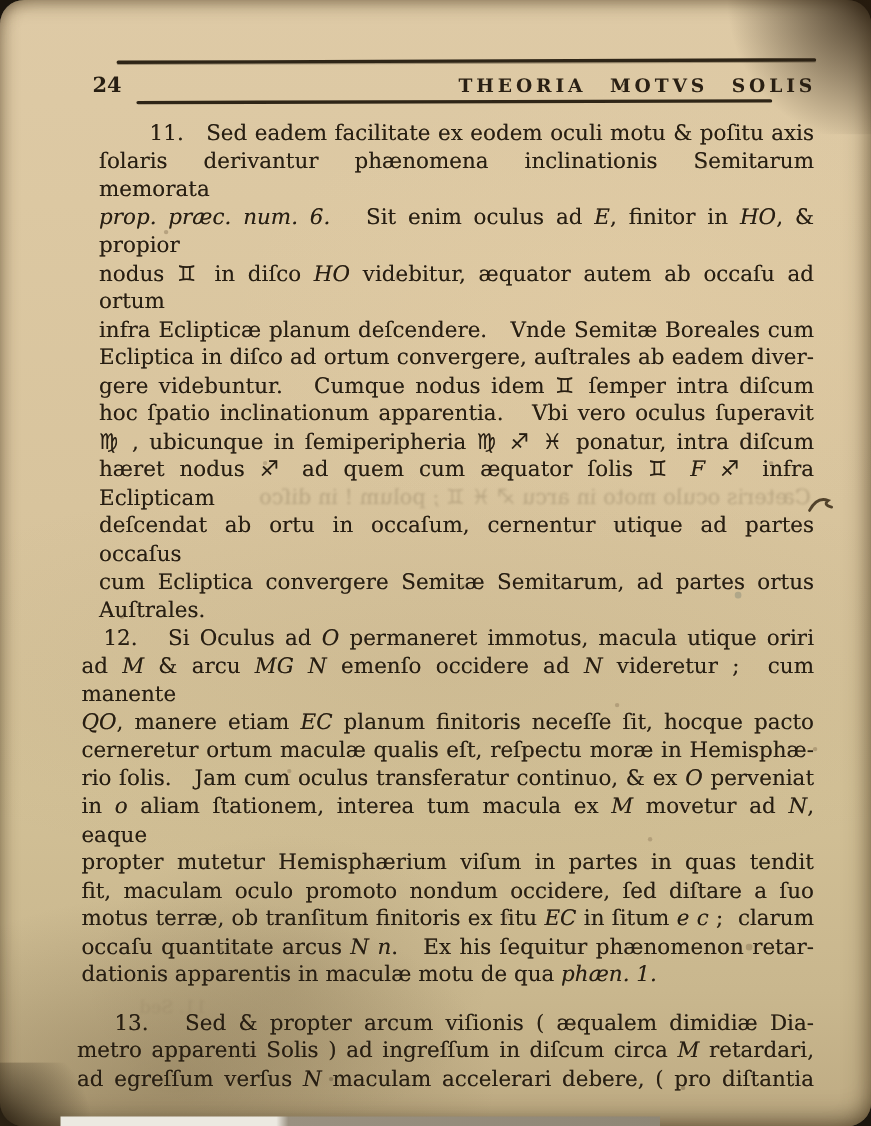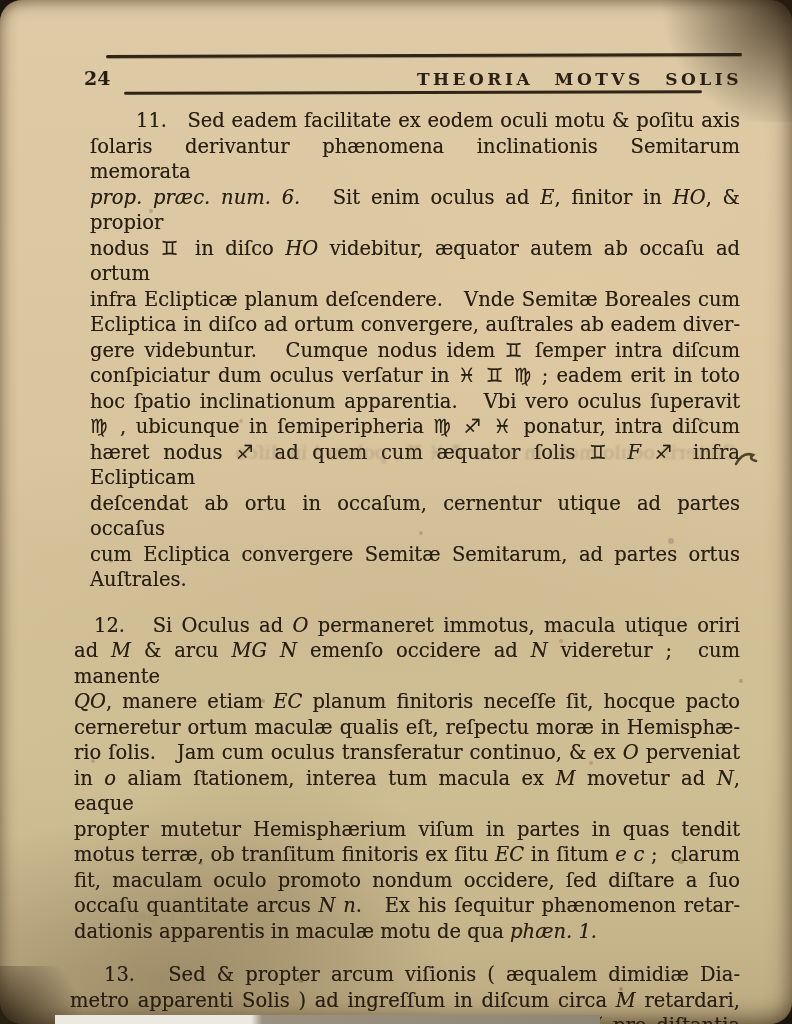--- a/index.html
+++ b/index.html
@@ -32,21 +32,21 @@
   .rule-bottom{left:124px;top:91px;width:578px;height:3px;transform:rotate(-.15deg);}
   .folio{position:absolute;left:84px;top:67px;font-size:19px;font-weight:bold;color:#271e12;}
   .running-title{position:absolute;left:106px;top:69px;width:636px;text-align:right;
     font-size:17px;font-weight:bold;letter-spacing:3.5px;word-spacing:12px;color:#2a2014;}
   .title-artifact{position:absolute;left:564px;top:72px;font-size:14px;color:#2a2014;opacity:.45;}
   .textblock{position:absolute;left:52px;right:50px;top:108px;color:#271e12;
     font-size:19.5px;line-height:25.5px;
     text-shadow:0 0 .4px rgba(40,30,18,.55);}
   .para{margin:0;}
   .p11{padding-left:38px;padding-right:2px;}
-  .p12{padding-left:22px;padding-right:2px;margin-top:20px;}
+  .p12{padding-left:22px;padding-right:2px;}
   .p13{padding-left:18px;padding-right:2px;margin-top:18px;}
   .line{text-align:justify;text-align-last:justify;}
   .line.last{text-align-last:left;}
   .p11 .line:first-child{padding-left:46px;}
   .p12 .line:first-child{padding-left:20px;}
   .p13 .line:first-child{padding-left:34px;margin-top:16px;}
   .ghost{position:absolute;color:#7d6c4e;transform:scaleX(-1);filter:blur(1.1px);
     font-size:19px;white-space:nowrap;overflow:hidden;}
   .ghost1{left:205px;top:441px;width:532px;opacity:.34;}
   .ghost2{left:58px;top:906px;width:130px;opacity:.18;font-size:16px;}
@@ -80,39 +80,38 @@
   <div class="textblock">
 
     <div class="para p11">
       <div class="line">11.&nbsp;&nbsp; Sed eadem facilitate ex eodem oculi motu &amp; poſitu axis</div>
       <div class="line">ſolaris derivantur phænomena inclinationis Semitarum memorata</div>
       <div class="line"><i>prop. præc. num. 6.</i>&nbsp;&nbsp; Sit enim oculus ad <i>E</i>, finitor in <i>HO</i>, &amp; propior</div>
       <div class="line">nodus ♊ in diſco <i>HO</i> videbitur, æquator autem ab occaſu ad ortum</div>
       <div class="line">infra Eclipticæ planum deſcendere.&nbsp;&nbsp; Vnde Semitæ Boreales cum</div>
       <div class="line">Ecliptica in diſco ad ortum convergere, auſtrales ab eadem diver-</div>
       <div class="line">gere videbuntur.&nbsp;&nbsp; Cumque nodus idem ♊ ſemper intra diſcum</div>
-      <div class="line">conſpiciatur dum oculus verſatur in ♓ ♊ ♍ ; eadem erit in toto</div>
       <div class="line">hoc ſpatio inclinationum apparentia.&nbsp;&nbsp; Vbi vero oculus ſuperavit</div>
       <div class="line">♍ , ubicunque in ſemiperipheria ♍ ♐ ♓ ponatur, intra diſcum</div>
       <div class="line">hæret nodus ♐ ad quem cum æquator ſolis ♊ <i>F</i> ♐ infra Eclipticam</div>
       <div class="line">deſcendat ab ortu in occaſum, cernentur utique ad partes occaſus</div>
       <div class="line">cum Ecliptica convergere Semitæ Semitarum, ad partes ortus</div>
       <div class="line last">Auſtrales.</div>
     </div>
 
     <div class="para p12">
       <div class="line">12.&nbsp;&nbsp; Si Oculus ad <i>O</i> permaneret immotus, macula utique oriri</div>
       <div class="line">ad <i>M</i> &amp; arcu <i>MG N</i> emenſo occidere ad <i>N</i> videretur ;&nbsp; cum manente</div>
       <div class="line"><i>QO</i>, manere etiam <i>EC</i> planum finitoris neceſſe ſit, hocque pacto</div>
       <div class="line">cerneretur ortum maculæ qualis eſt, reſpectu moræ in Hemisphæ-</div>
       <div class="line">rio ſolis.&nbsp;&nbsp; Jam cum oculus transferatur continuo, &amp; ex <i>O</i> perveniat</div>
       <div class="line">in <i>o</i> aliam ſtationem, interea tum macula ex <i>M</i> movetur ad <i>N</i>, eaque</div>
       <div class="line">propter mutetur Hemisphærium viſum in partes in quas tendit</div>
+      <div class="line">fit, maculam oculo promoto nondum occidere, ſed diſtare a ſuo</div>
       <div class="line">motus terræ, ob tranſitum finitoris ex ſitu <i>EC</i> in ſitum <i>e c</i> ;&nbsp; clarum</div>
-      <div class="line">fit, maculam oculo promoto nondum occidere, ſed diſtare a ſuo</div>
       <div class="line">occaſu quantitate arcus <i>N n</i>.&nbsp;&nbsp; Ex his ſequitur phænomenon retar-</div>
       <div class="line last">dationis apparentis in maculæ motu de qua <i>phæn. 1.</i></div>
     </div>
 
     <div class="para p13">
       <div class="line">13.&nbsp;&nbsp; Sed &amp; propter arcum viſionis ( æqualem dimidiæ Dia-</div>
       <div class="line">metro apparenti Solis ) ad ingreſſum in diſcum circa <i>M</i> retardari,</div>
       <div class="line">ad egreſſum verſus <i>N</i> maculam accelerari debere, ( pro diſtantia</div>
 
     </div>

